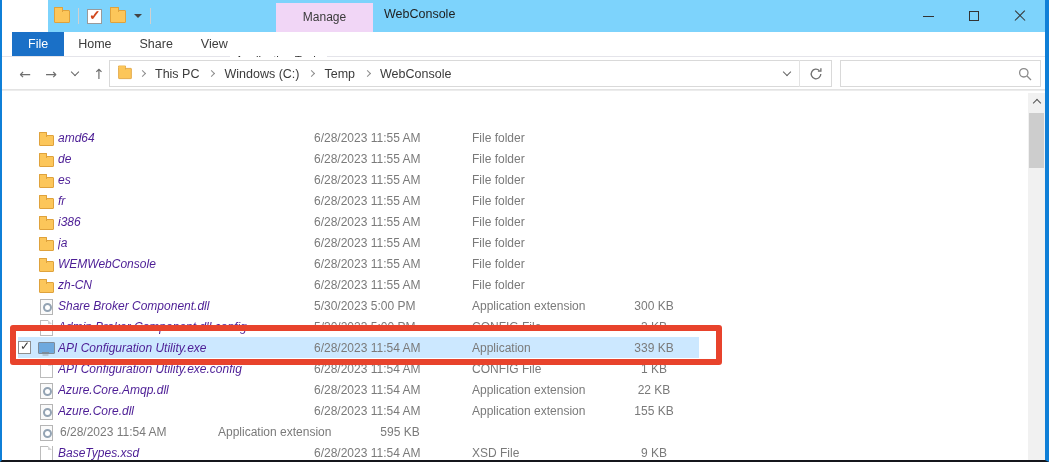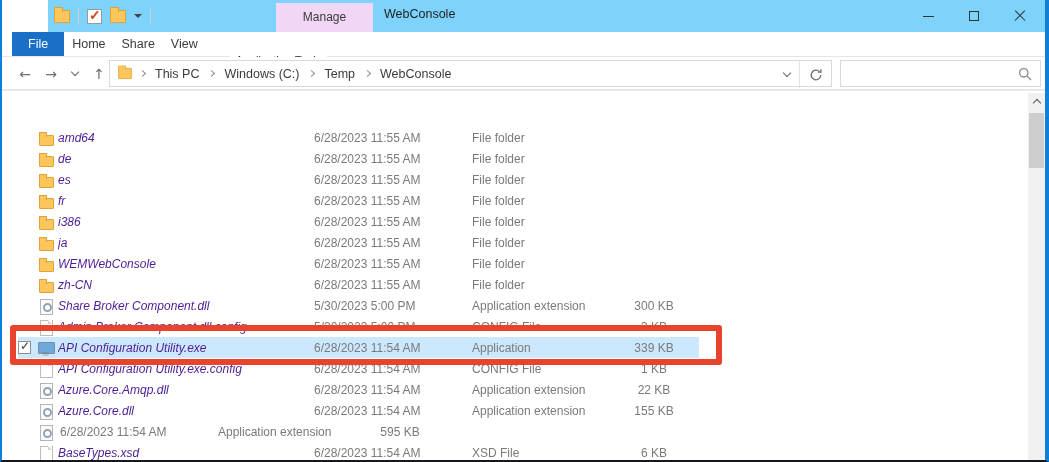--- a/index.html
+++ b/index.html
@@ -24,35 +24,35 @@
   .win-controls { position:absolute; right:2px; top:0; display:flex; }
   .wc-btn { width:46px; height:32px; display:flex; align-items:center; justify-content:center; cursor:default; }
   .glyph-min { width:11px; height:1px; background:#333; }
   .glyph-max { width:10px; height:10px; border:1px solid #333; }
   .glyph-close { position:relative; width:12px; height:12px; }
   .glyph-close::before,.glyph-close::after { content:""; position:absolute; left:-1px; top:5px; width:14px; height:1.4px; background:#333; }
   .glyph-close::before { transform:rotate(45deg); } .glyph-close::after { transform:rotate(-45deg); }
   
   .tabsrow { position:absolute; left:0; top:32px; right:0; height:25px; background:#fff; border-bottom:1px solid #e4e4ea; }
   .tabs { position:absolute; left:10px; top:0; display:flex; height:24px; }
-  .tab { height:24px; line-height:24px; padding:0 8px; font-size:12.5px; color:#3c3c3c; cursor:default; }
+  .tab { height:24px; line-height:24px; padding:0 14px; font-size:12.5px; color:#3c3c3c; cursor:default; }
   .tab.file { background:#1a70c7; color:#fff; padding:0 16px; }
   .tab.apptools { position:absolute; left:228px; top:32px; width:97px; padding:0; text-align:center; font-size:11.5px; color:#333; background:#fff;margin-top:16px; }
   .ribbon-right { position:absolute; right:8px; top:34px; display:flex; align-items:center; gap:10px; }
   .chev { display:inline-block; width:6px; height:6px; border-right:1.4px solid #666; border-bottom:1.4px solid #666; }
   .chev.down { transform:rotate(45deg); margin-top:-3px; }
   .chev.up { transform:rotate(-135deg); margin-top:3px; }
   .help-circle { width:16px; height:16px; border-radius:50%; background:#2f80d4; color:#fff; font-size:11px; font-weight:bold;
                  text-align:center; line-height:16px; }
   
   .navbar { position:absolute; left:0; top:57px; right:0; height:33px; background:#fff; border-bottom:1px solid #e3e3e3; }
   .nav-btn { position:absolute; top:0; height:33px; width:26px; display:flex; align-items:center; justify-content:center;
              font-family:"DejaVu Sans", sans-serif; color:#6f6f6f; font-size:14px; }
   .addressbox { position:absolute; left:107px; top:3px; width:723px; height:27px; border:1px solid #d9d9d9; background:#fff;
-                display:flex; }
+                display:flex; align-items:center; }
   .crumbs { display:flex; align-items:center; gap:7px; padding-left:7px; font-size:12.5px; color:#3b3b3b; flex:1; }
   .crumb { padding:2px 3px; cursor:default; white-space:nowrap; }
   .crumb-chev { width:5px; height:5px; border-right:1.3px solid #8c8c8c; border-bottom:1.3px solid #8c8c8c; transform:rotate(-45deg); }
   .addr-drop { width:24px; height:27px; display:flex; align-items:center; justify-content:center; }
   .addr-refresh { width:32px; height:27px; border-left:1px solid #e3e3e3; display:flex; align-items:center; justify-content:center; }
   .searchbox { position:absolute; left:838px; top:3px; width:201px; height:27px; border:1px solid #d9d9d9; background:#fff;
                display:flex; align-items:center; }
   .searchbox input { flex:1; border:none; outline:none; height:100%; padding:0 6px; font-size:12px; font-family:inherit; }
   
   .listarea { position:absolute; left:0; top:90px; right:0; bottom:0; background:#fff; border-top:1px solid #ececec; }
@@ -303,21 +303,21 @@
     <span class="cell date">6/28/2023 11:54 AM</span>
     <span class="cell type">Application extension</span>
     <span class="cell size">595 KB</span>
   </div>
         <div class="row">
     <span class="cb-slot"></span>
     <span class="ic page"></span>
     <span class="cell name">BaseTypes.xsd</span>
     <span class="cell date">6/28/2023 11:54 AM</span>
     <span class="cell type">XSD File</span>
-    <span class="cell size">6 KB</span>
+    <span class="cell size">9 KB</span>
   </div>
       </div>
 
     <div class="vscroll">
       <div class="sb-up">
           <span class="chev up" style="border-color:#555;"></span>
         </div>
       <div class="thumb"></div>
     </div>
   </div>

